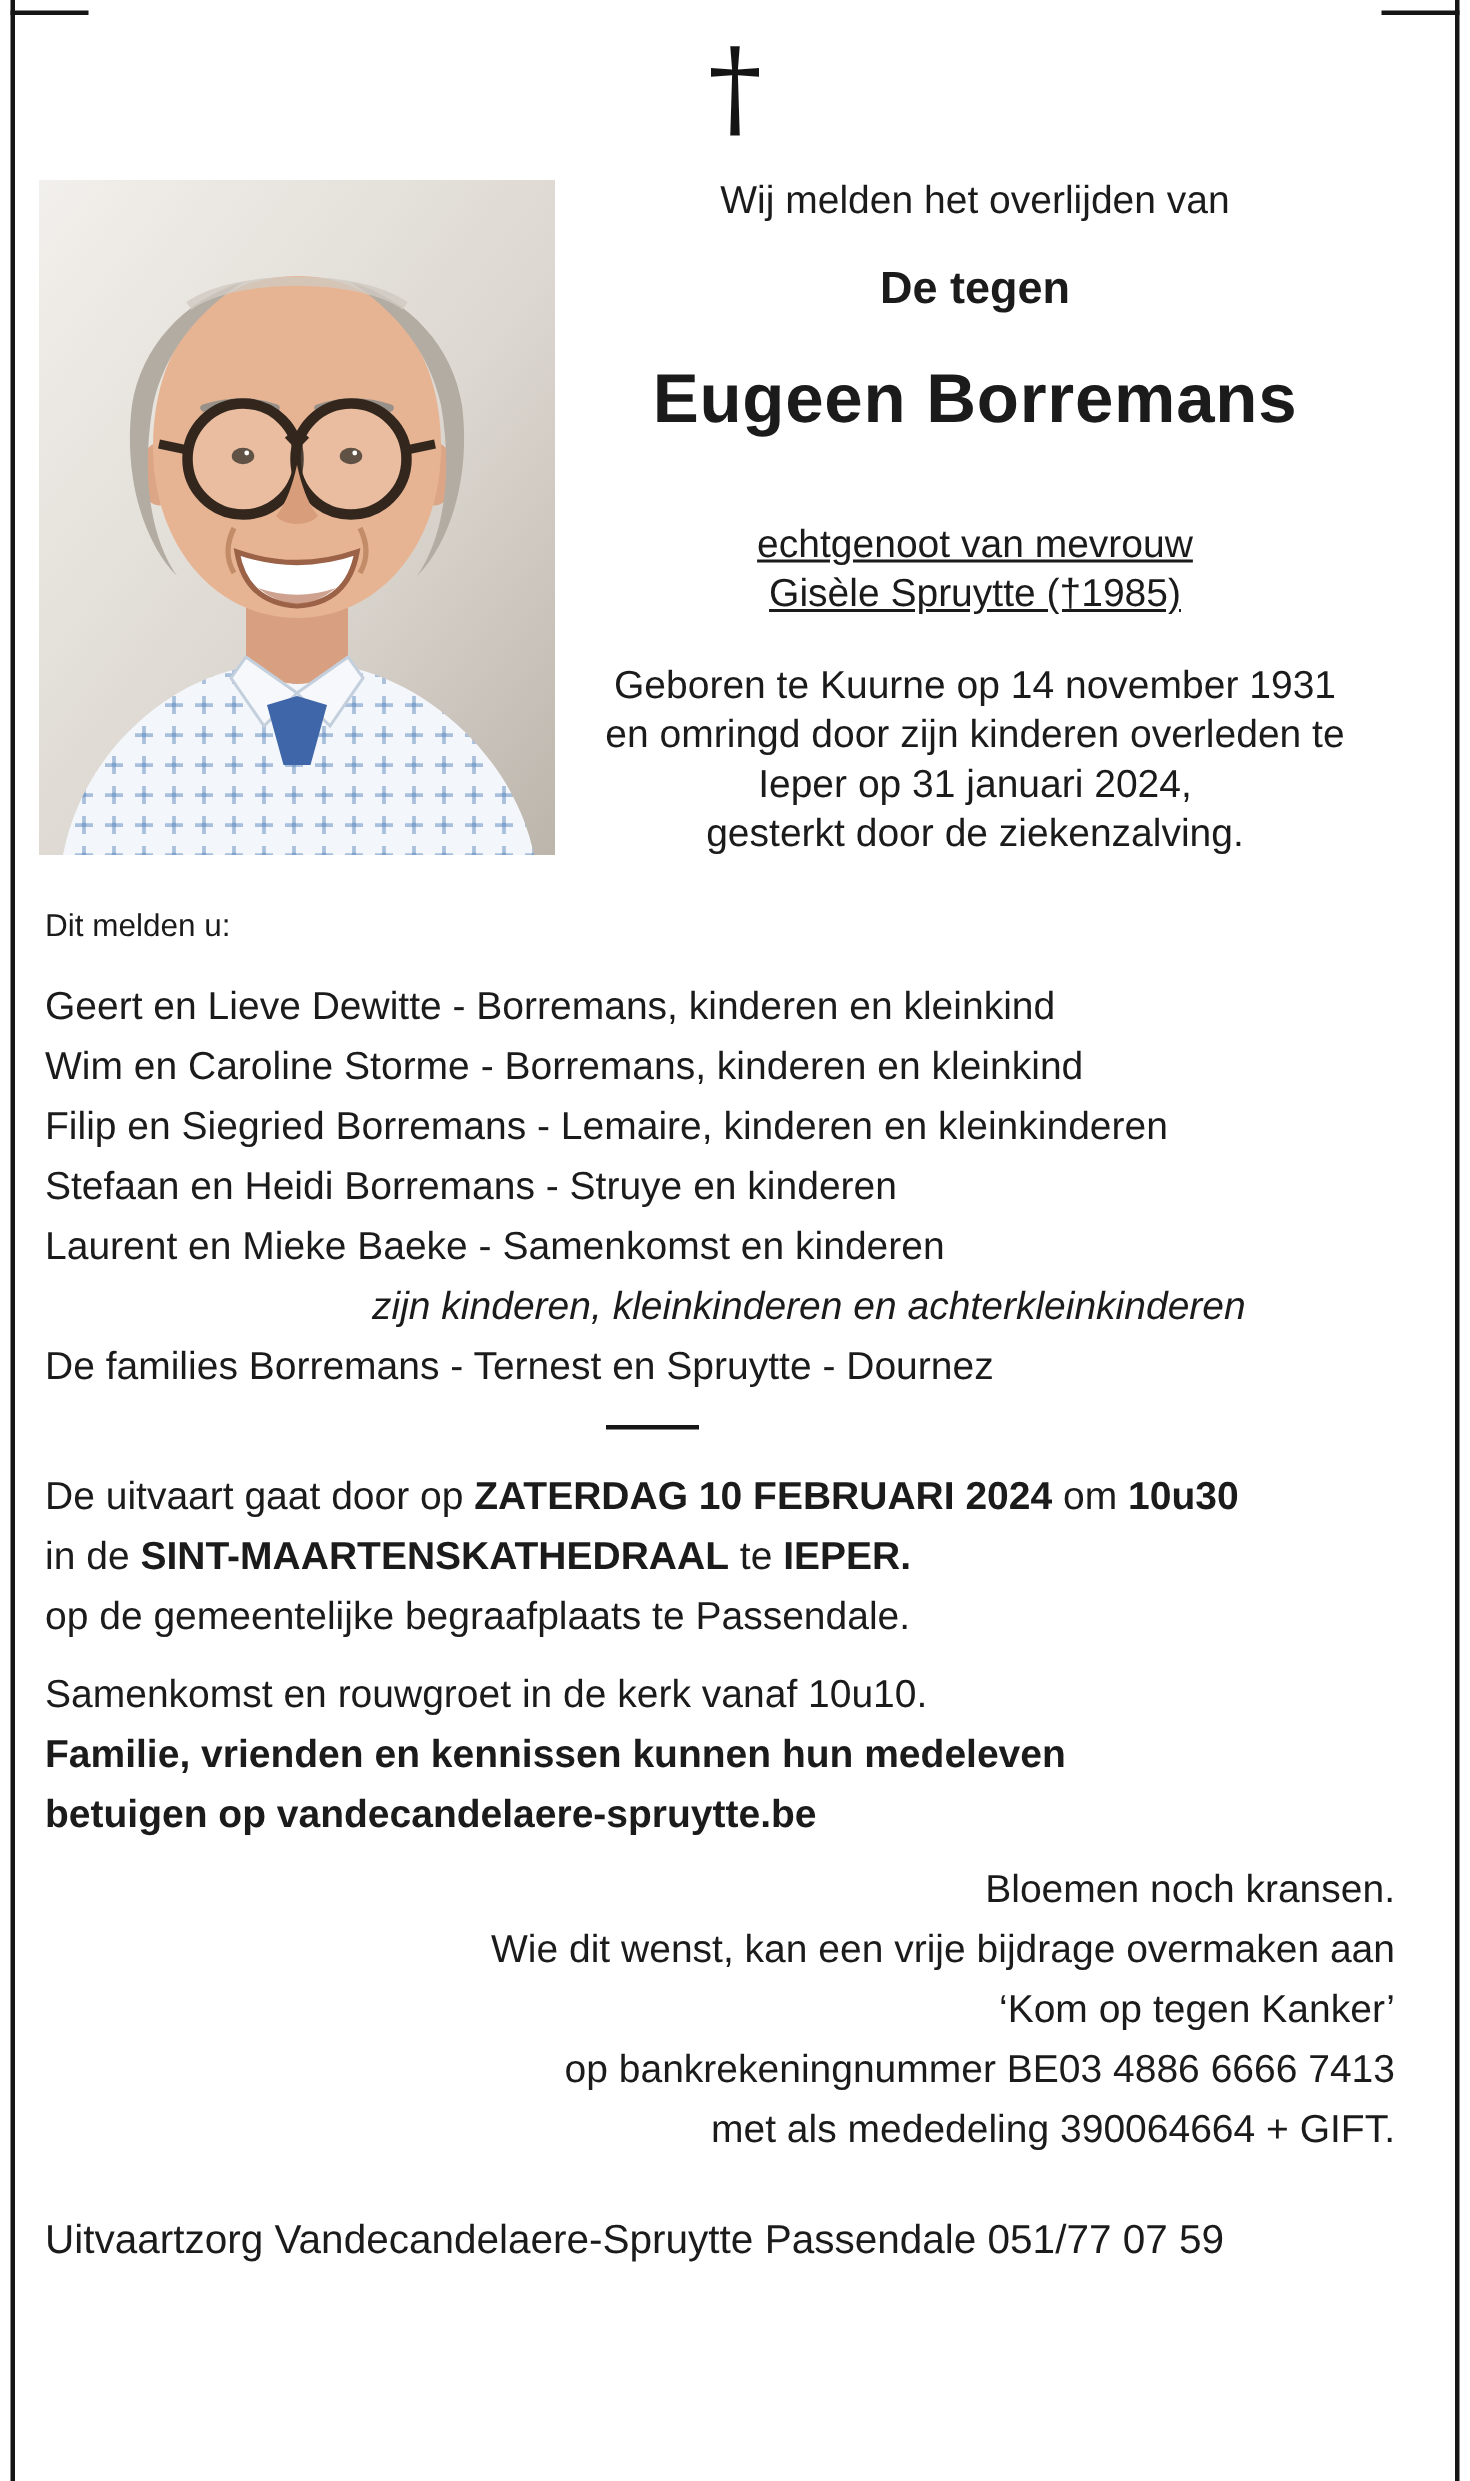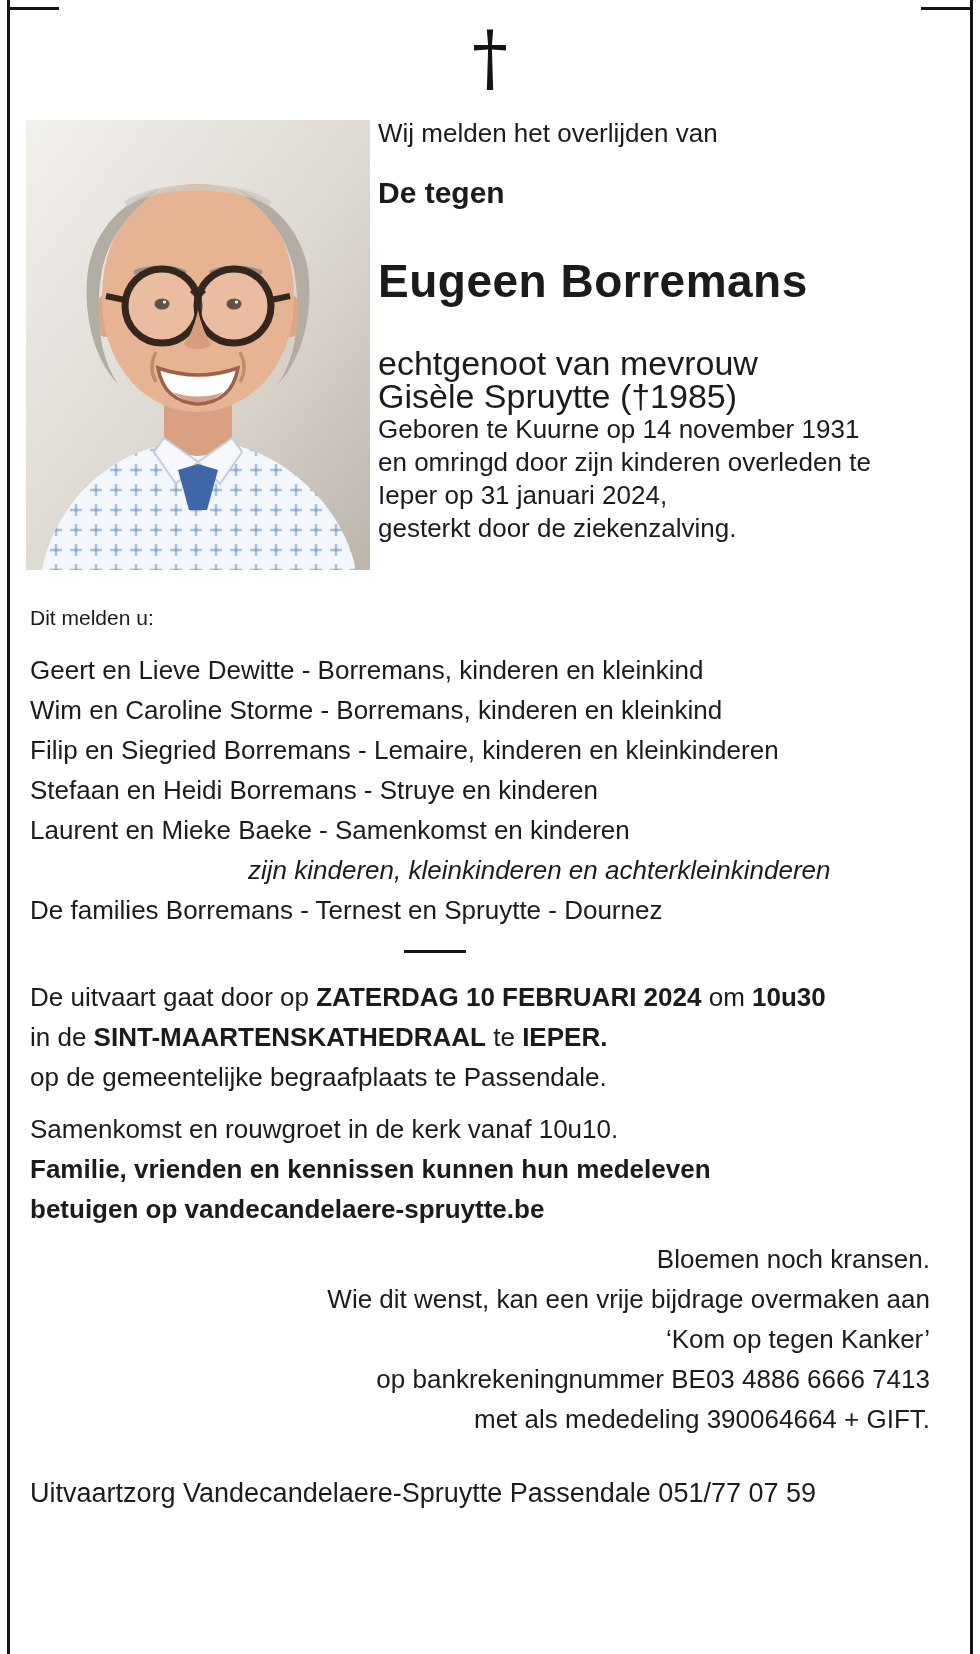--- a/index.html
+++ b/index.html
@@ -22,26 +22,26 @@
   .cross {
     position: absolute; top: 22px; left: 0; width: 100%;
     text-align: center;
     font-family: "DejaVu Serif", serif;
     font-size: 72px; line-height: 1; color: #141414;
   }
 
   .photo { position: absolute; left: 26px; top: 120px; width: 344px; height: 450px; }
   .photo svg { display: block; width: 100%; height: 100%; }
 
-  .header-right { position: absolute; left: 378px; top: 118px; width: 544px; }
+  .header-right { position: absolute; left: 378px; top: 118px; width: 544px; text-align: center; }
   .intro  { font-size: 26px; line-height: 30px; }
   .title  { font-size: 30px; font-weight: bold; margin-top: 28px; }
-  .name   { font-size: 46px; font-weight: bold; margin-top: 44px; letter-spacing: 0.5px; }
-  .spouse { font-size: 34px; line-height: 33px; margin-top: 39px; }
-  .life   { font-size: 26px; line-height: 33px; }
+  .name   { font-size: 46px; font-weight: bold; margin-top: 28px; letter-spacing: 0.5px; }
+  .spouse { font-size: 26px; line-height: 33px; margin-top: 54px; text-decoration: underline; }
+  .life   { font-size: 26px; line-height: 33px; margin-top: 28px; }
 
   .body { position: absolute; left: 30px; right: 50px; top: 598px; font-size: 26px; line-height: 40px; }
   .section-heading { font-size: 21px; margin-bottom: 12px; }
   .relatives { font-style: italic; padding-left: 218px; }
   .divider { width: 62px; height: 3px; background: #161616; margin: 20px 0 24px 374px; }
   .bold { font-weight: bold; }
   .gathering { margin-top: 12px; }
   .donation  { margin-top: 10px; text-align: right; }
   .footer { margin-top: 34px; font-size: 27px; }
 </style>

